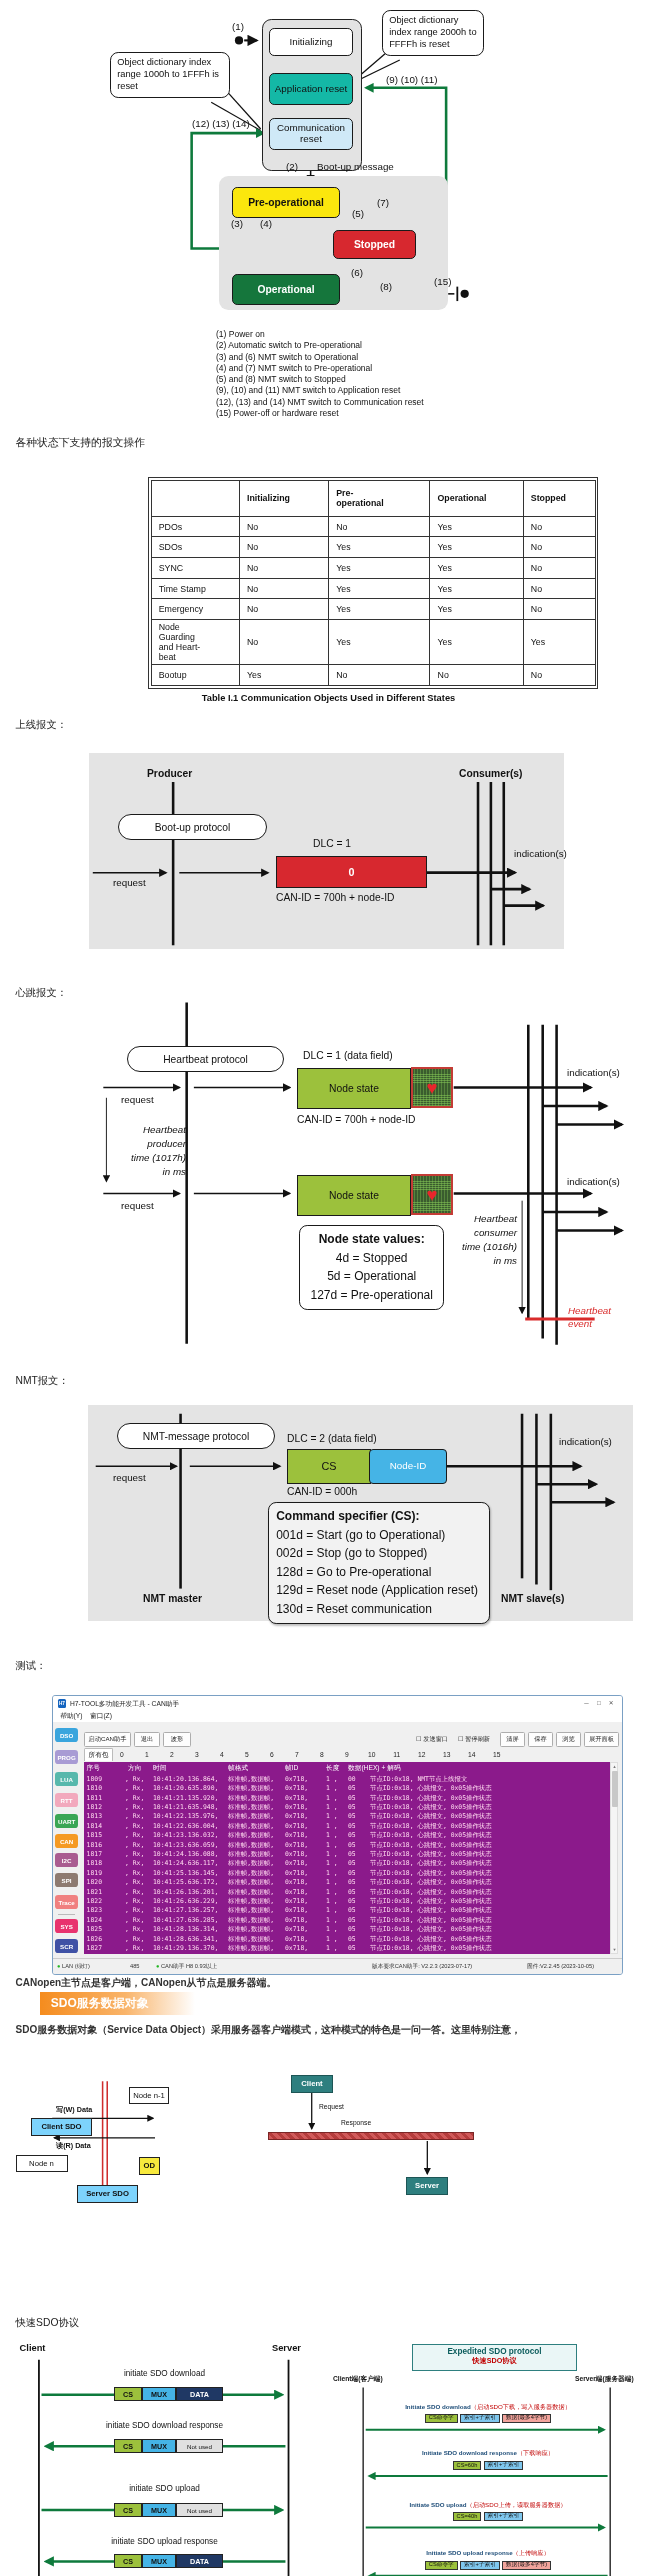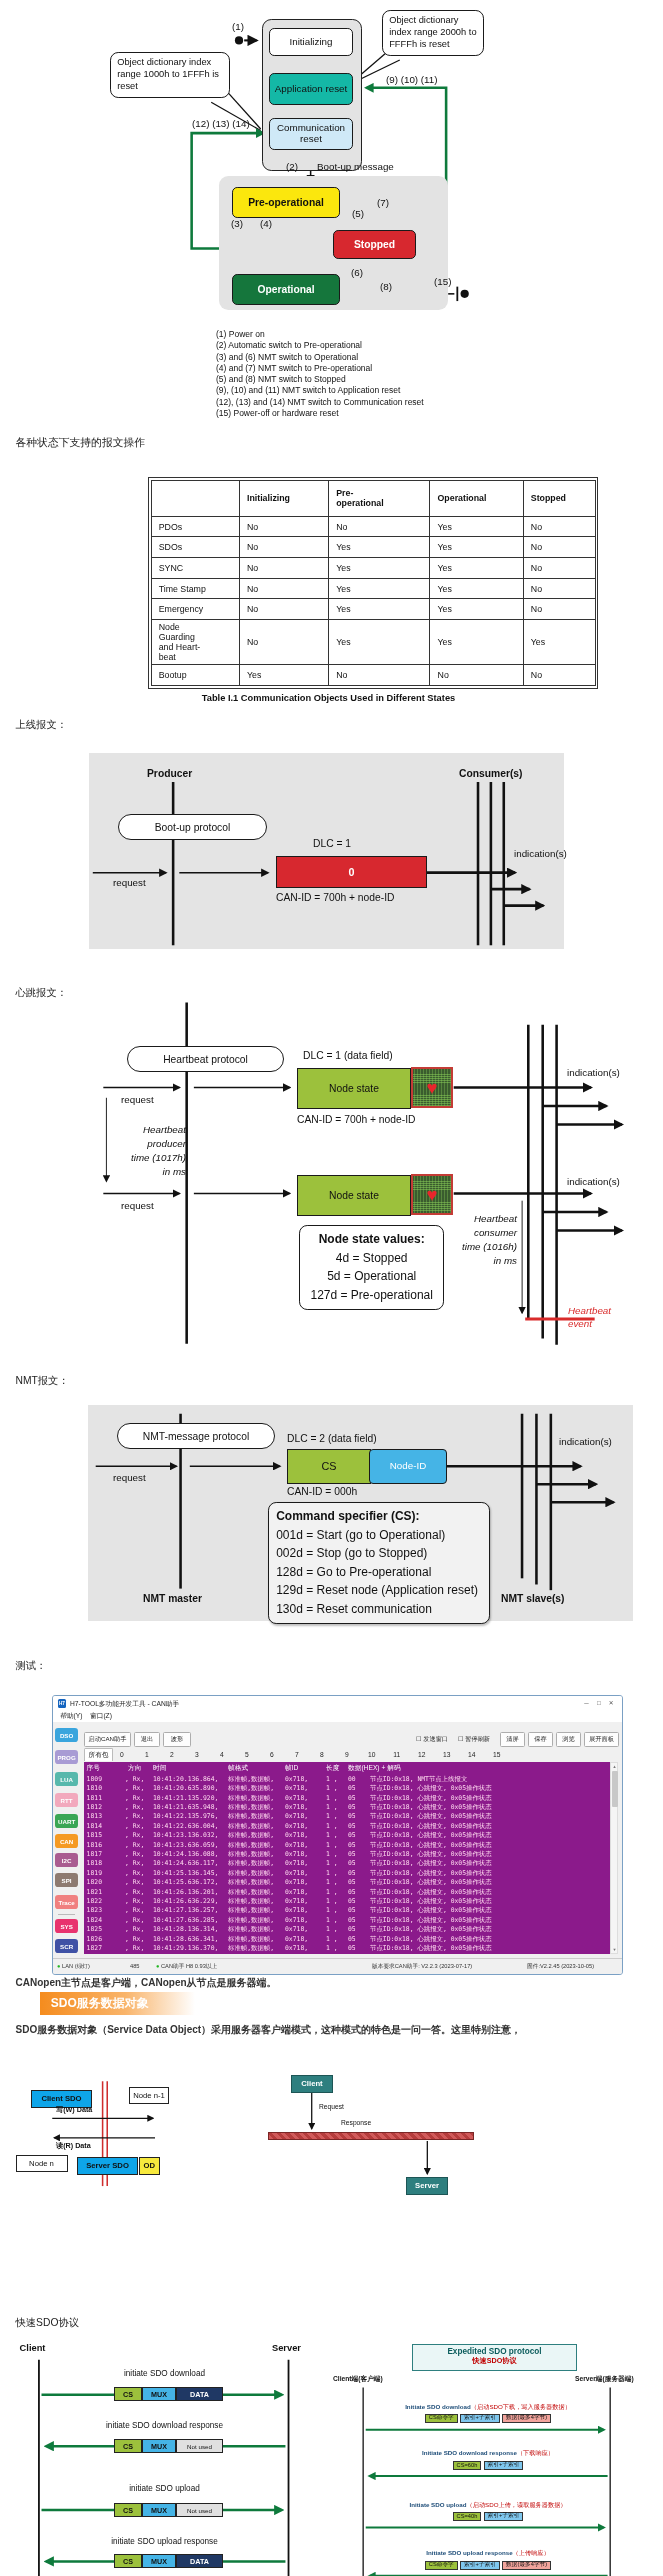--- a/index.html
+++ b/index.html
@@ -63,21 +63,21 @@
   #statusbar{position:absolute;left:0;top:262px;width:100%;height:16px;background:#f0f0f0;border-top:0.5px solid #ccc;}
   .stseg{position:absolute;top:4.1px;font-size:5.7px;color:#333;white-space:nowrap;}
   .stdot{color:#21b421;}
   
   #sdobanner{position:absolute;left:15.5px;top:1992px;width:155px;height:23px;
              background:linear-gradient(90deg,#f58c1e,#f9b46a 55%,#ffffff);
              color:#fff;font-size:12px;font-weight:bold;line-height:23px;padding-left:11.3px;box-sizing:border-box;margin-left:24px;}
   .para{position:absolute;left:15.5px;font-size:10px;color:#333;white-space:nowrap;font-weight:bold;}
   .bx{position:absolute;border:0.8px solid #222;display:flex;align-items:center;justify-content:center;
       font-size:7.7px;box-sizing:border-box;background:#fff;}
-  .greenbx{background:#0ea5e9;font-weight:bold;}
+  .greenbx{background:#7dd3fc;font-weight:bold;margin-top:28px;}
   .tealbx{background:#2e7f7f;color:#fff;font-weight:bold;border:1px solid #1d5555;}
   #busbar{position:absolute;left:268px;top:2132px;width:206px;height:8.2px;border:0.5px solid #7a2626;
           background:repeating-linear-gradient(45deg,#d05a5a 0 3.1px,#b53c3c 3.1px 6.2px);box-sizing:border-box;}
   
   .seqbox{position:absolute;height:14.4px;border:0.8px solid #222;display:flex;align-items:center;
           justify-content:center;font-size:7.2px;font-weight:bold;box-sizing:border-box;}
   .msglabel{position:absolute;left:77px;width:175px;text-align:center;font-size:8.2px;}
   #exrhead{position:absolute;left:412px;top:2344px;width:165px;height:27px;border:1px solid #2e7f7f;
            background:#eaf6f6;text-align:center;box-sizing:border-box;}
   #exrhead .l1{font-size:8.2px;font-weight:bold;color:#0b5c5c;margin-top:2.1px;}

